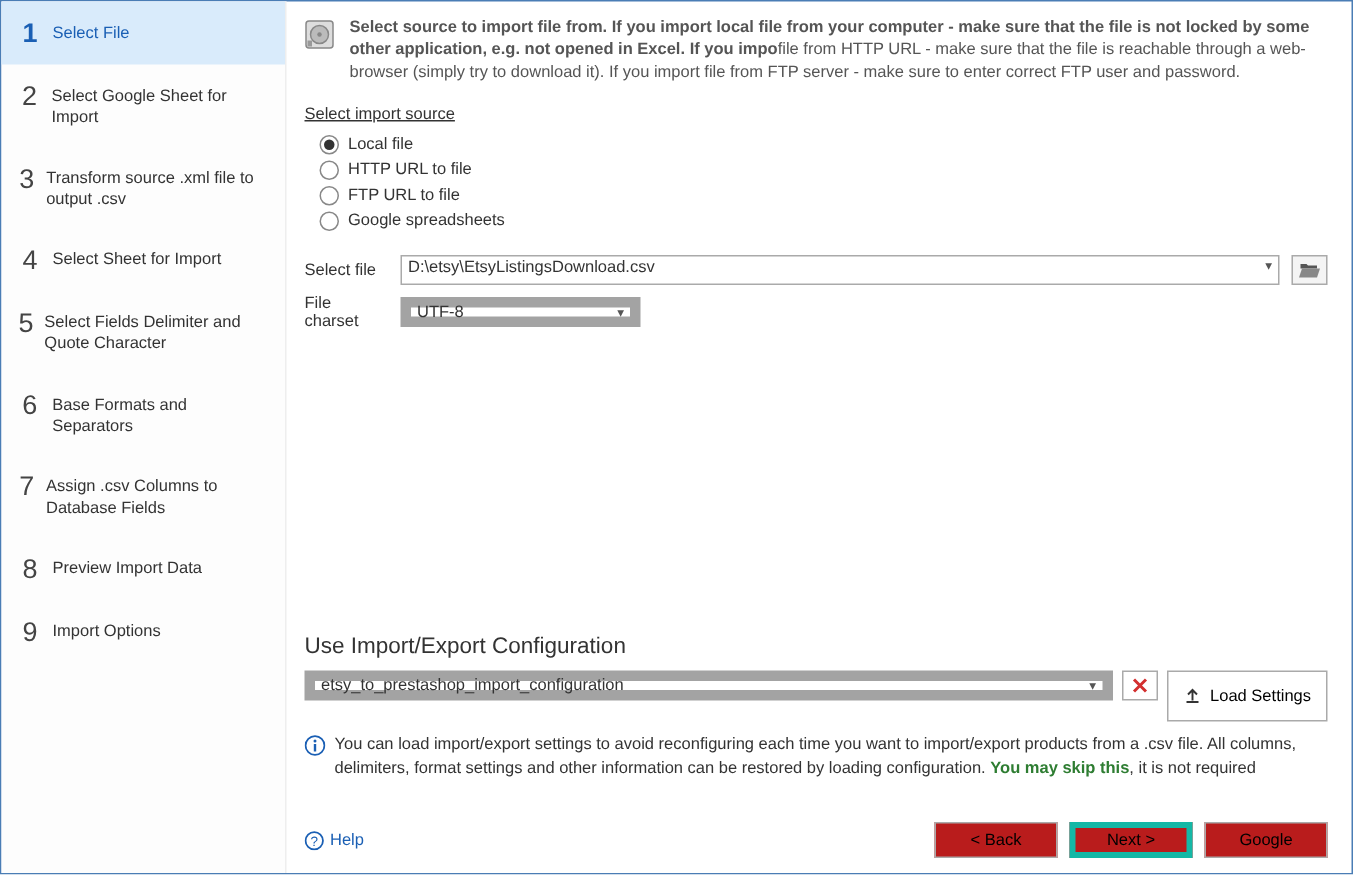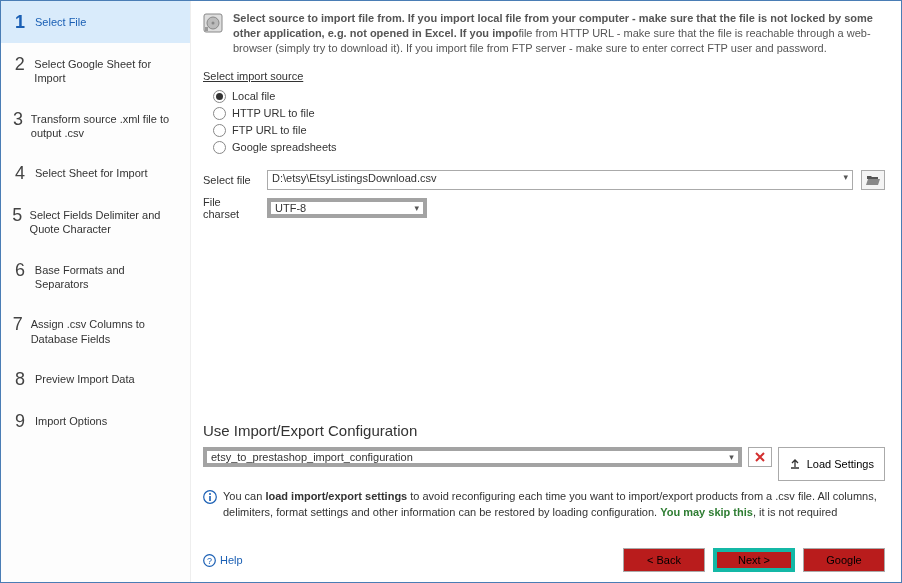--- a/index.html
+++ b/index.html
@@ -23,31 +23,31 @@
 .intro .text { font-size: 11px; color: #555; line-height: 1.35; }
 .intro .text b { font-weight: 600; }
 .source-group { margin-top: 4px; margin-bottom: 14px; }
 .group-label { font-size: 11px; color: #333; margin-bottom: 6px; text-decoration: underline; }
 .radio-row { display: flex; align-items: center; gap: 6px; padding: 2px 0 2px 10px; font-size: 11px; color: #333; }
 .radio { width: 13px; height: 13px; border: 1px solid #888; border-radius: 50%; display: flex; align-items: center; justify-content: center; }
 .radio.checked::after { content: ""; width: 7px; height: 7px; background: #333; border-radius: 50%; }
 .form-row { display: flex; align-items: center; gap: 8px; margin-bottom: 6px; }
 .form-row .flabel { width: 56px; font-size: 11px; color: #333; }
 .textbox { flex: 1; height: 20px; border: 1px solid #aaa; font-size: 11px; padding: 1px 4px; color: #333; background: #fff; display: flex; align-items: flex-start; }
-.combo { height: 20px; border: 4px solid #a3a3a3; font-size: 11px; padding: 1px 4px; color: #333; background: #fff; display: flex; align-items: center; justify-content: space-between; }
+.combo { height: 20px; border: 7px solid #a3a3a3; font-size: 11px; padding: 1px 4px; color: #333; background: #fff; display: flex; align-items: center; justify-content: space-between; }
 .combo .caret, .textbox .caret { color: #555; font-size: 9px; }
 .browse-btn { width: 24px; height: 20px; border: 1px solid #aaa; background: #f4f4f4; display: flex; align-items: center; justify-content: center; cursor: pointer; }
 .section-title { font-size: 15px; color: #333; margin-top: auto; padding-top: 10px; margin-bottom: 8px; }
 .config-row { display: flex; gap: 6px; margin-bottom: 8px; }
 .config-combo { flex: 1; }
 .icon-btn { width: 24px; height: 20px; border: 1px solid #aaa; background: #fff; display: flex; align-items: center; justify-content: center; cursor: pointer; }
 .load-btn { height: 20px; border: 1px solid #aaa; background: #fff; display: flex; align-items: center; gap: 6px; padding: 16px 10px; font-size: 11px; cursor: pointer; }
 .info-row { display: flex; gap: 6px; font-size: 11px; color: #333; line-height: 1.4; margin-bottom: 20px; }
 .info-row .green { color: #2e7d32; font-weight: 600; }
-.info-row b { font-weight: 700; }
+.info-row b { font-weight: 400; }
 .footer { display: flex; align-items: center; gap: 8px; padding-top: 8px; }
 .help { display: flex; align-items: center; gap: 4px; font-size: 11px; color: #1a5fb4; cursor: pointer; }
 .spacer { flex: 1; }
 .btn { min-width: 82px; height: 24px; border: 1px solid #aaa; background: #b91c1c; font-size: 11px; display: flex; align-items: center; justify-content: center; cursor: pointer; }
 .btn.primary { border: 4px solid #14b8a6; }
 svg { display: block; }
 </style>
 </head>
 <body>
 

